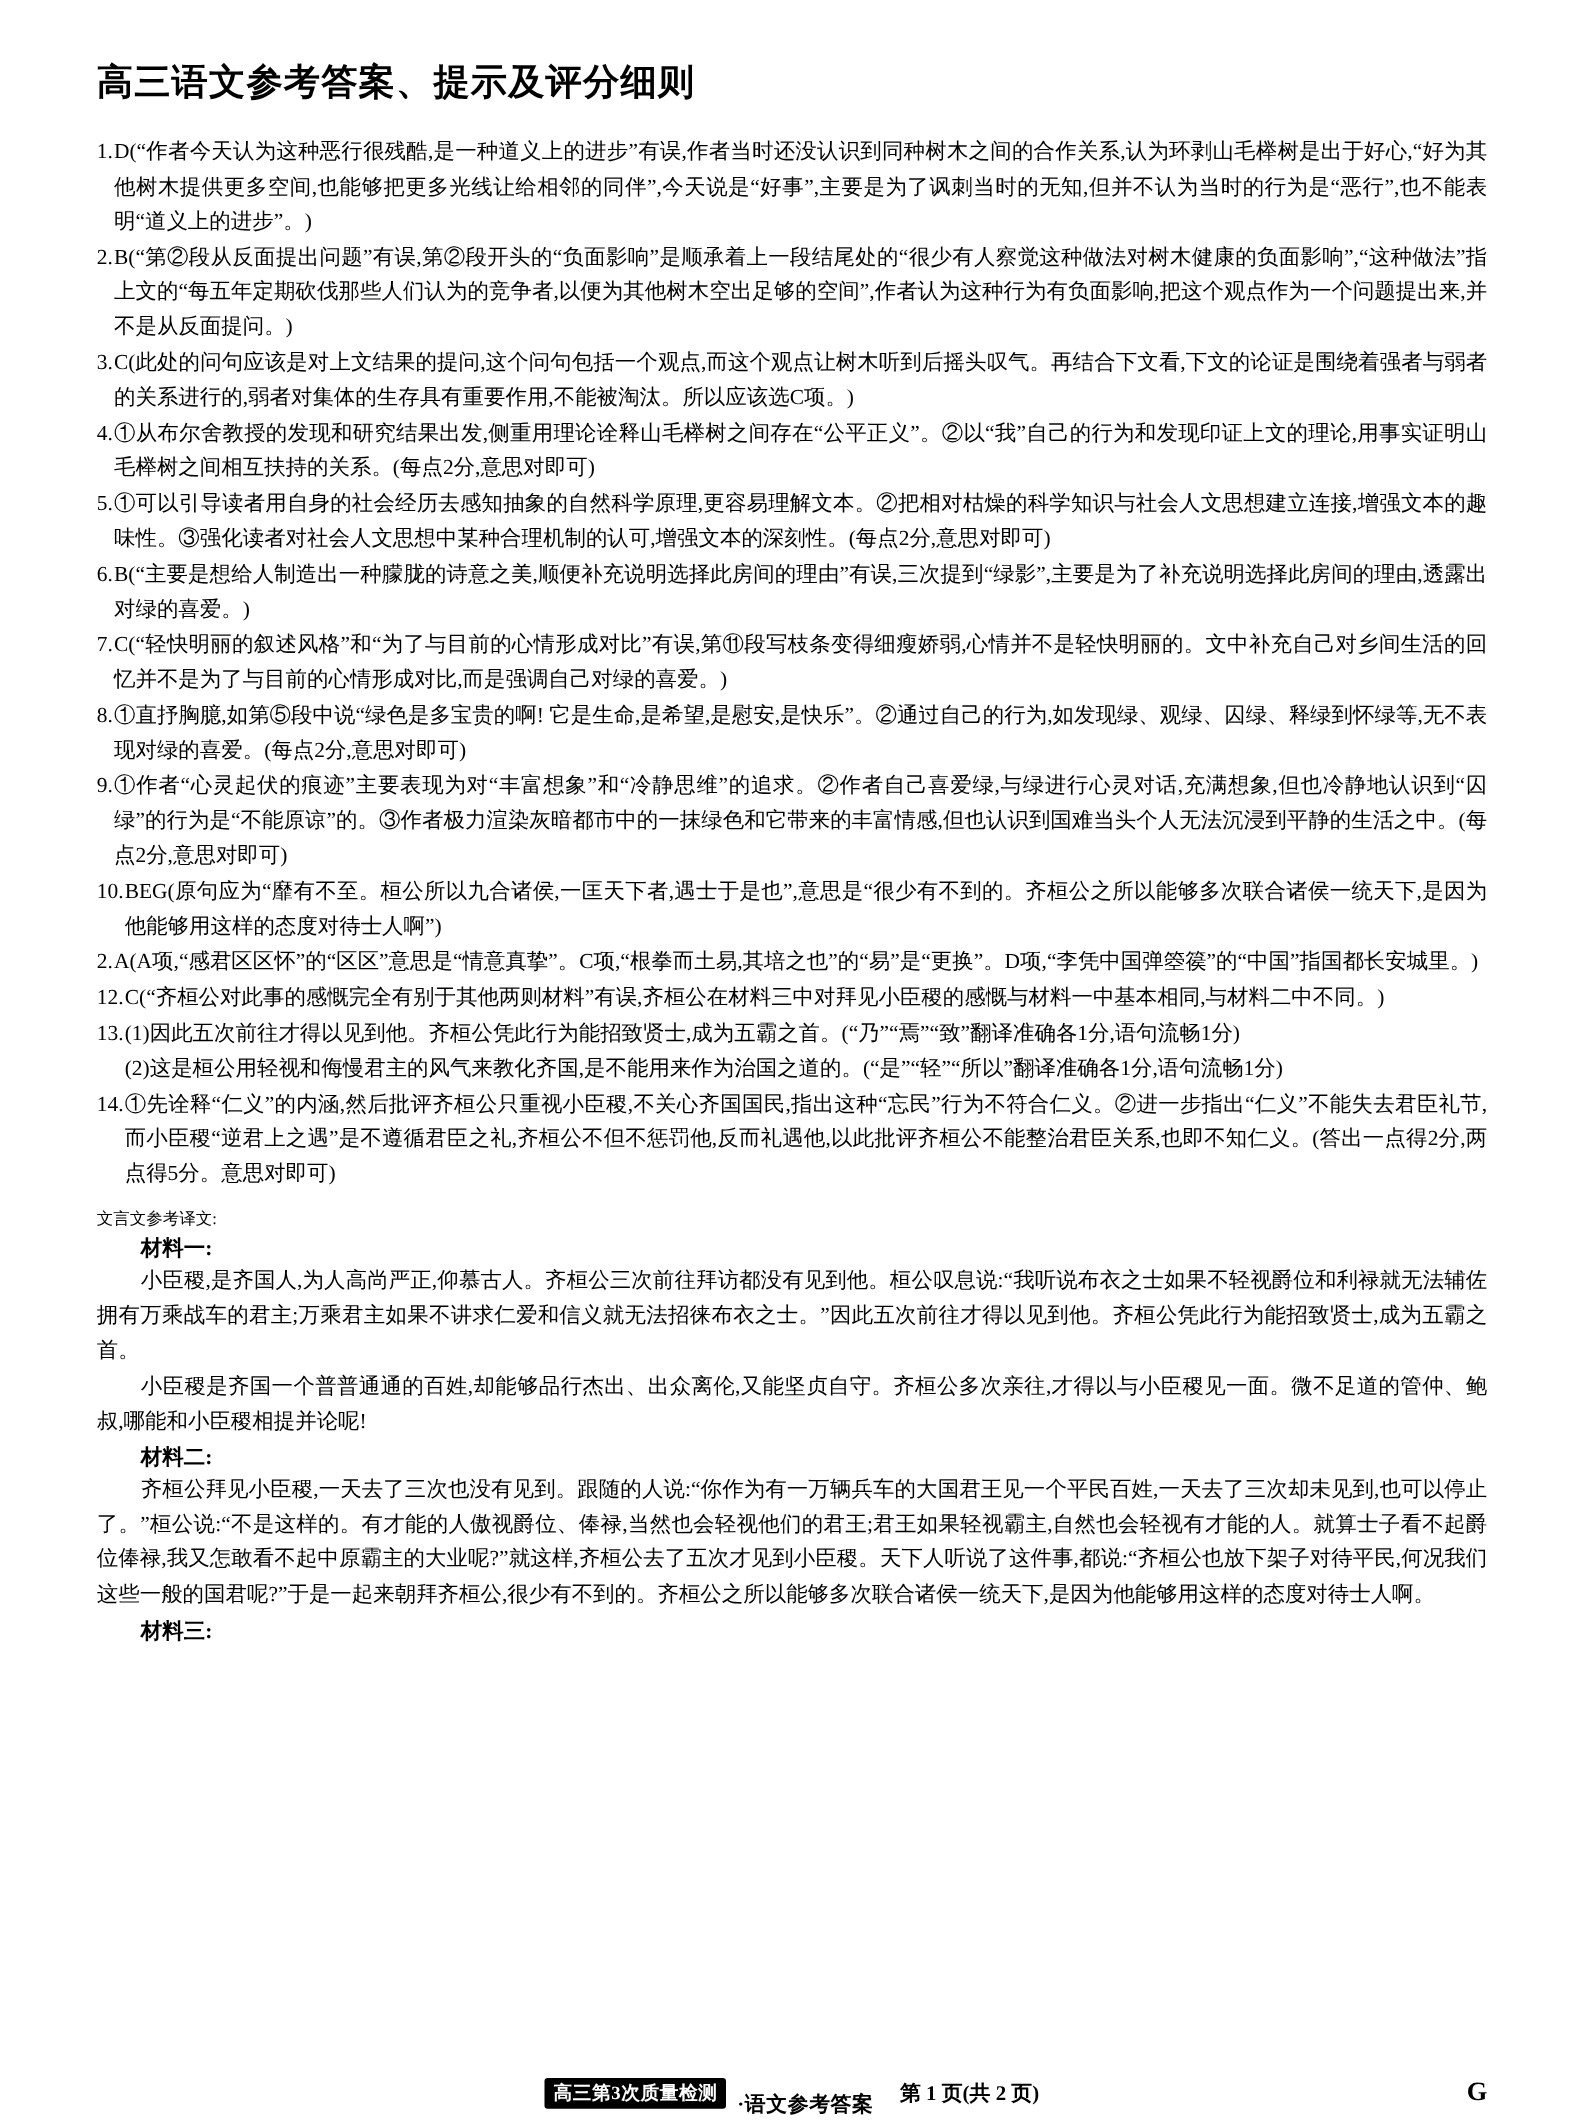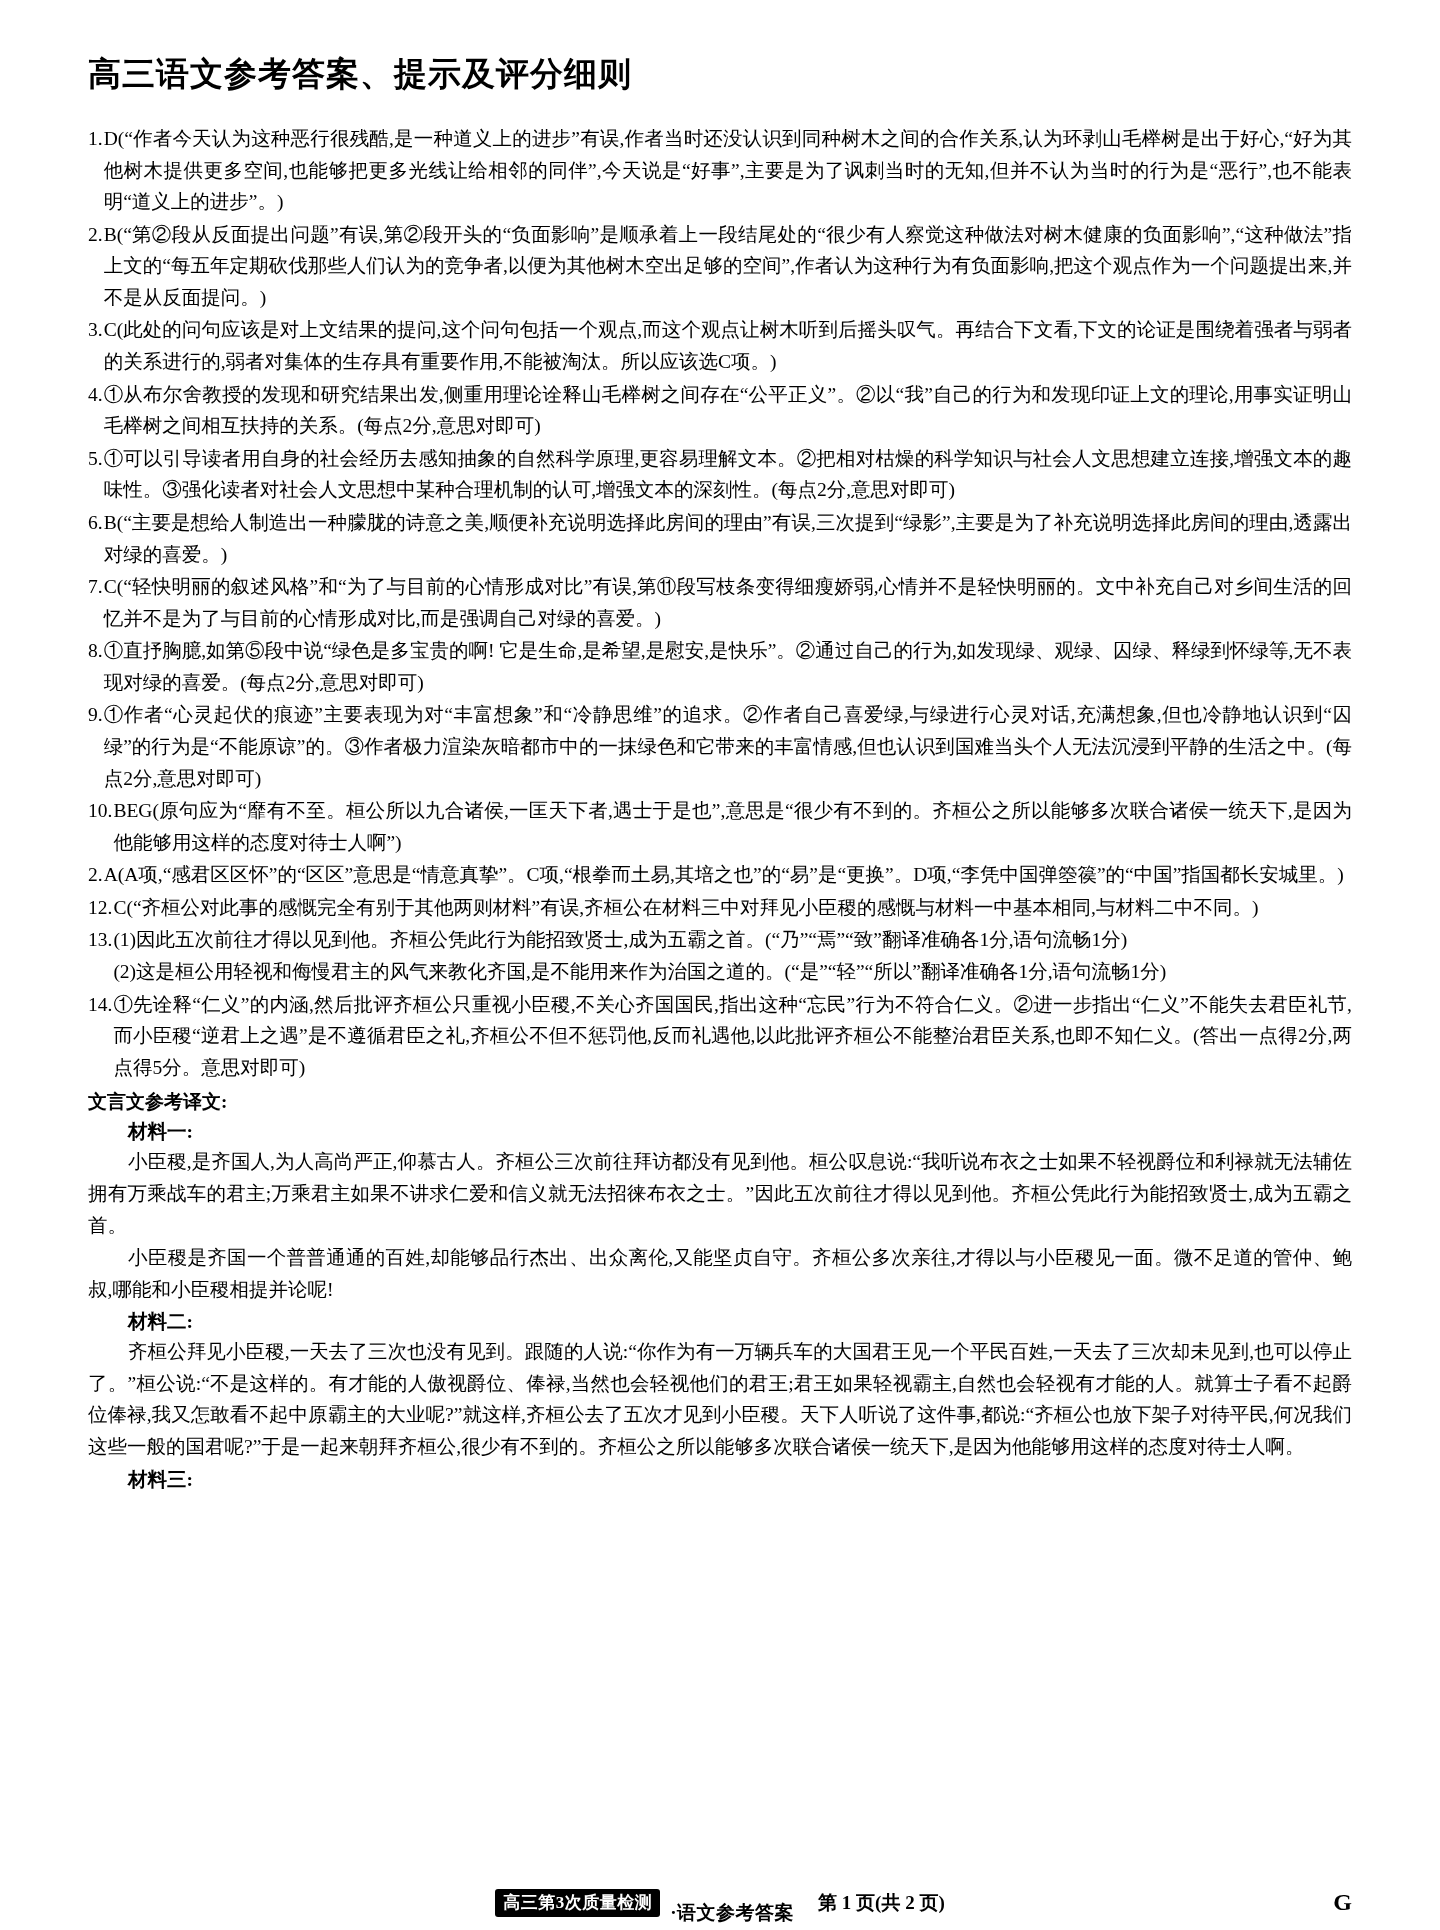--- a/index.html
+++ b/index.html
@@ -40,23 +40,23 @@
     flex: 0 0 auto;
     white-space: nowrap;
     padding-right: 1px;
   }
   .ans-body {
     flex: 1 1 auto;
     text-align: justify;
     text-justify: inter-ideograph;
   }
   .sect-title {
-    font-size: 19px;
-    font-weight: bold;
-    margin-top: 6px;
+    font-size: 15px;
+    font-weight: normal;
+    margin-top: 16px;
     margin-bottom: 2px;
   }
   .mat-title {
     font-size: 19.5px;
     font-weight: bold;
     margin: 3px 0 1px 40px;
   }
   .para {
     font-size: 19.5px;
     line-height: 1.62;

